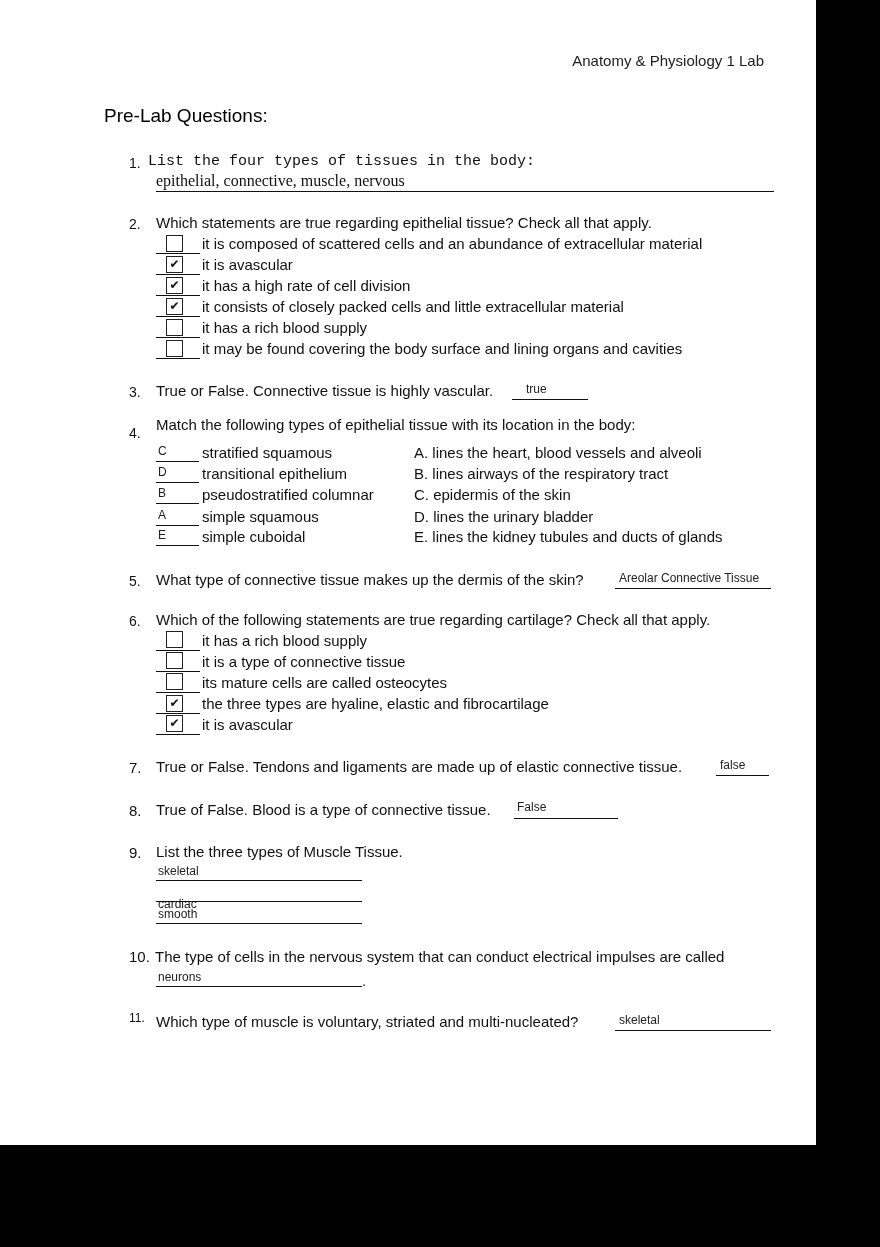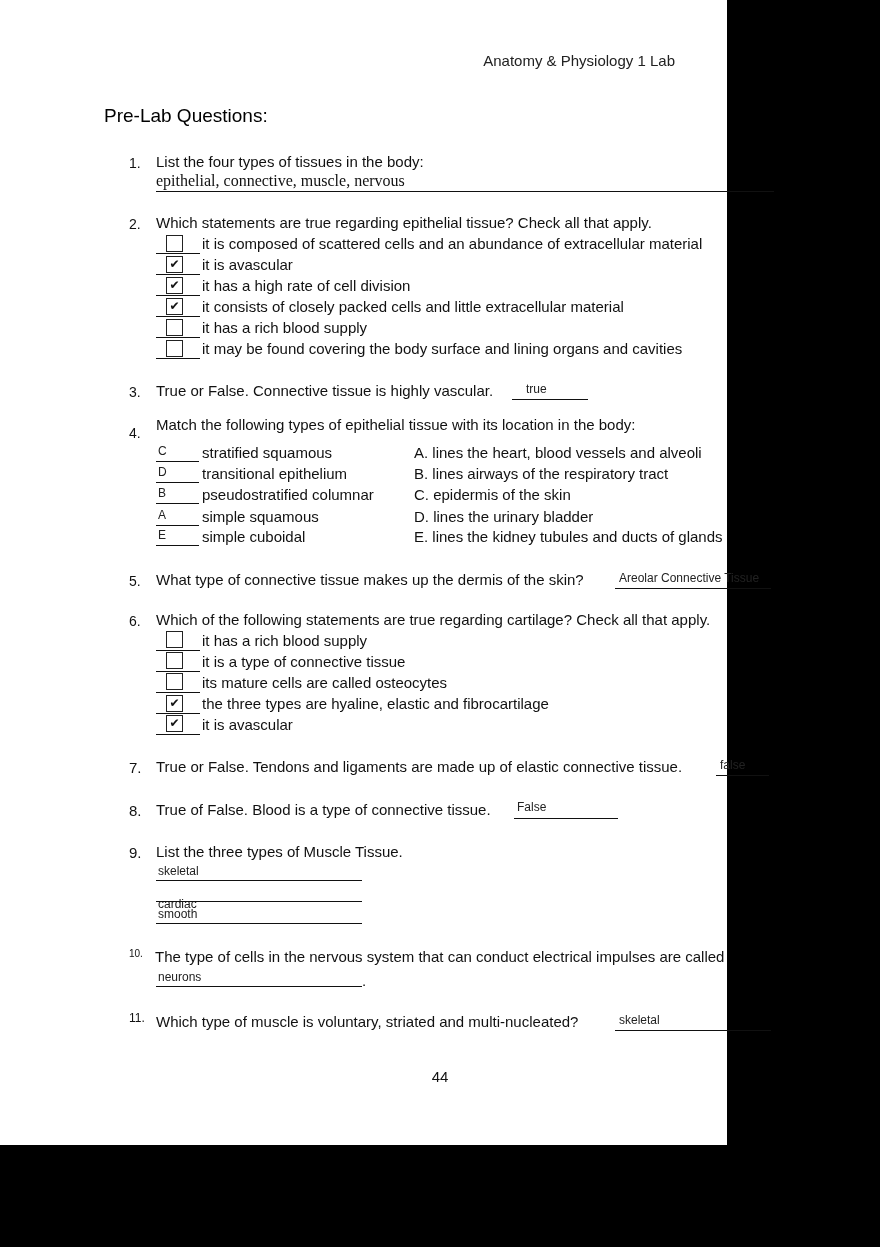--- a/index.html
+++ b/index.html
@@ -1,18 +1,18 @@
 <!DOCTYPE html>
 <html><head>
 <meta charset="utf-8">
 <style>
   html, body { margin: 0; padding: 0; }
   body { width: 880px; height: 1247px; background: #000; position: relative; overflow: hidden;
          font-family: "Liberation Sans", sans-serif; color: #111; }
-  .page { position: absolute; left: 0; top: 0; width: 727px; height: 1145px; background: #fff; }
+  .page { position: absolute; left: 0; top: 0; width: 816px; height: 1145px; background: #fff; }
   .abs { position: absolute; white-space: nowrap; }
   .header { right: 52px; top: 52px; font-size: 15px; color: #222; }
   .title { left: 104px; top: 105px; font-size: 19px; color: #000; }
   .q { font-size: 15px; color: #111; }
   .num { position: absolute; font-size: 14px; }
   .line { position: absolute; border-bottom: 1px solid #111; height: 0; }
   .ans { font-size: 12px; color: #222; }
   .ans-big { font-size: 16px; color: #111; }
   .cb { position: absolute; width: 17px; height: 17px; border: 1px solid #222; box-sizing: border-box;
         font-size: 12px; line-height: 15px; text-align: center; background: #fff; }
@@ -21,21 +21,21 @@
 </head>
 <body>
 
 <div class="page">
 
   <div class="abs header">Anatomy &amp; Physiology 1 Lab</div>
   <div class="abs title">Pre-Lab Questions:</div>
 
   <div>
     <span class="num" style="left:129px;top:155px;">1.</span>
-    <span class="abs q" style="left:156px;top:153px;">List the four types of tissues in the body:</span>
+    <span class="abs q" style="left:148px;top:153px;font-family:Liberation Mono, monospace;">List the four types of tissues in the body:</span>
     <span class="abs ans-big" style="left:156px;top:172px;font-family:Liberation Serif, serif;">epithelial, connective, muscle, nervous</span>
     <div class="line" style="left:156px;top:191px;width:618px;"></div>
   </div>
 
   <div>
     <span class="num" style="left:129px;top:216px;">2.</span>
     <span class="abs q" style="left:156px;top:214px;">Which statements are true regarding epithelial tissue? Check all that apply.</span>
 
     <div class="line" style="left:156px;top:253px;width:44px;"></div>
     <div class="cb" style="left:166px;top:235px;"></div>
@@ -151,28 +151,27 @@
 
     <span class="abs ans" style="left:158px;top:864px;">skeletal</span>
     <div class="line" style="left:156px;top:880px;width:206px;"></div>
     <span class="abs ans" style="left:158px;top:885px;margin-top:12px;">cardiac</span>
     <div class="line" style="left:156px;top:901px;width:206px;"></div>
     <span class="abs ans" style="left:158px;top:907px;">smooth</span>
     <div class="line" style="left:156px;top:923px;width:206px;"></div>
   </div>
 
   <div>
-    <span class="num" style="left:129px;top:948px;font-size:10px;text-align:center;">10.</span>
+    <span class="num" style="left:129px;top:948px;font-size:15px;text-align:center;">10.</span>
     <span class="abs q" style="left:155px;top:948px;">The type of cells in the nervous system that can conduct electrical impulses are called</span>
     <span class="abs ans" style="left:158px;top:970px;">neurons</span>
     <div class="line" style="left:156px;top:986px;width:206px;"></div>
     <span class="abs q" style="left:362px;top:972px;">.</span>
   </div>
 
   <div>
     <span class="num" style="left:129px;top:1011px;font-size:12px;">11.</span>
     <span class="abs q" style="left:156px;top:1013px;">Which type of muscle is voluntary, striated and multi-nucleated?</span>
     <span class="abs ans" style="left:619px;top:1013px;">skeletal</span>
     <div class="line" style="left:615px;top:1030px;width:156px;"></div>
   </div>
 
-  <div class="abs pagenum">44</div>
 </div>
 
 </body></html>

